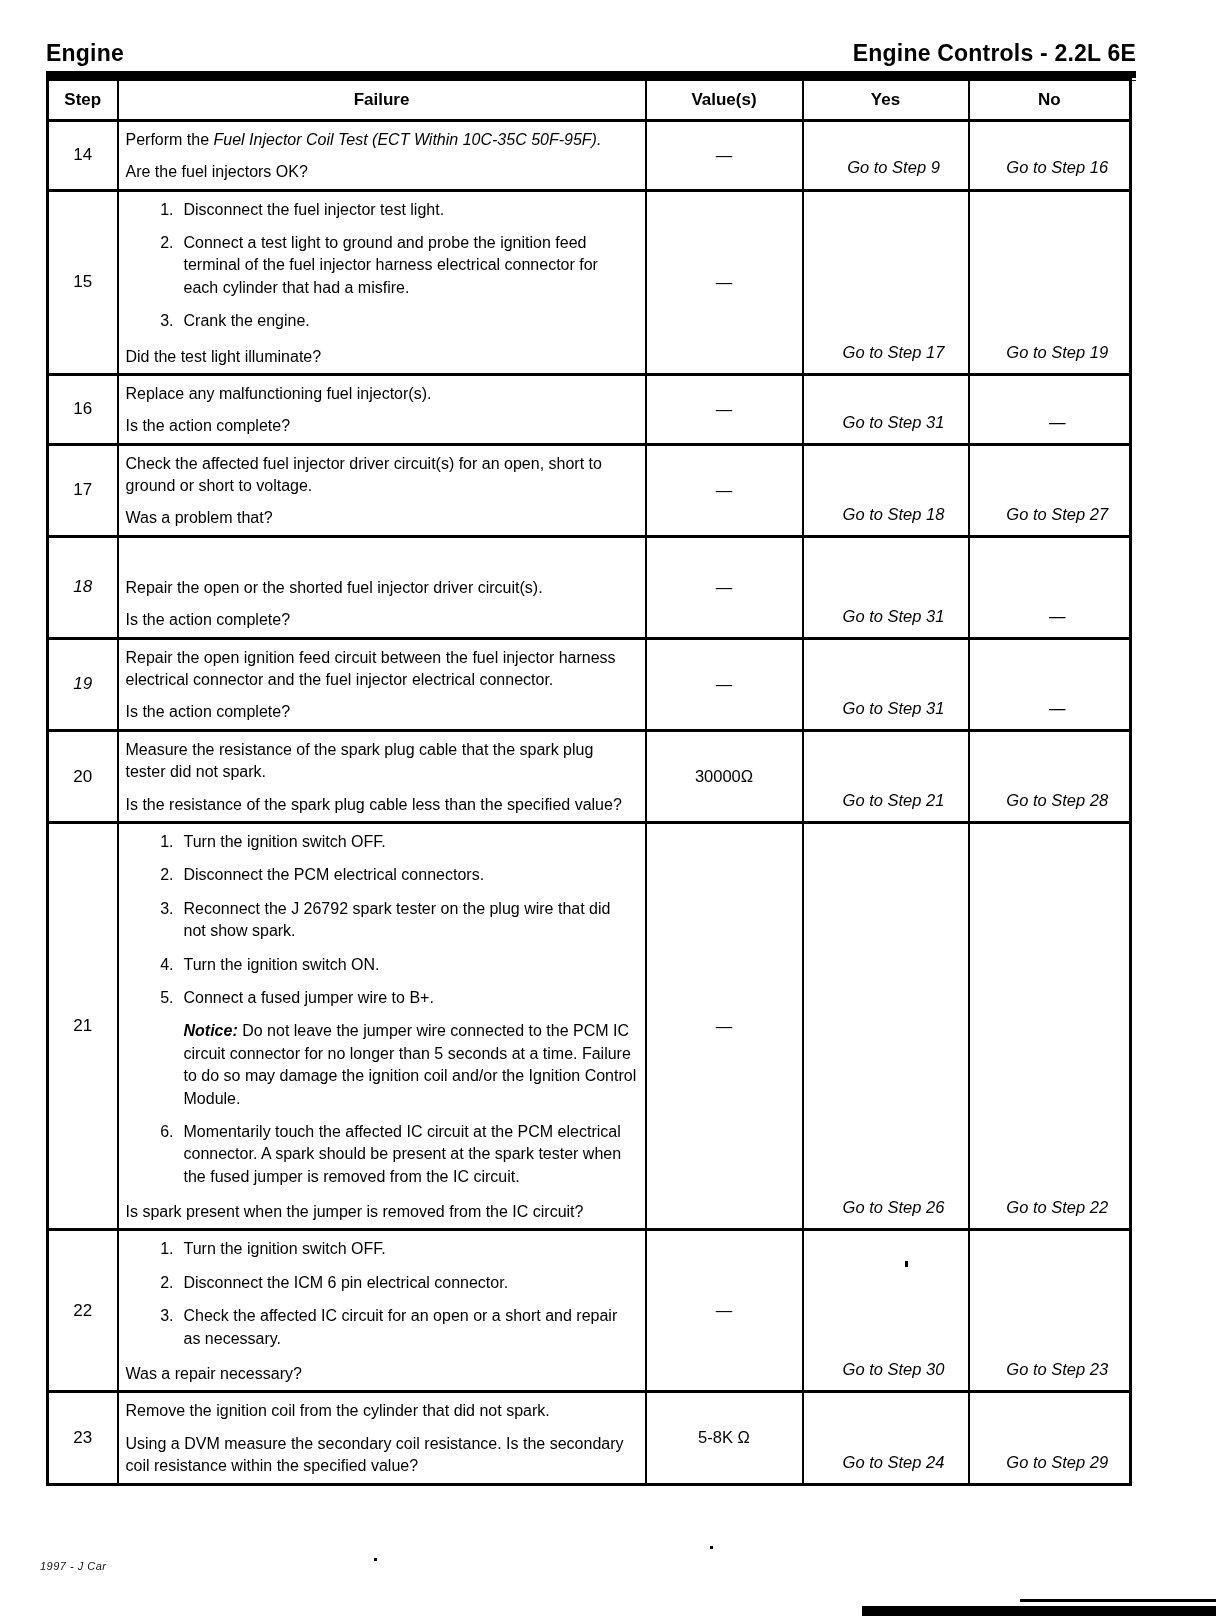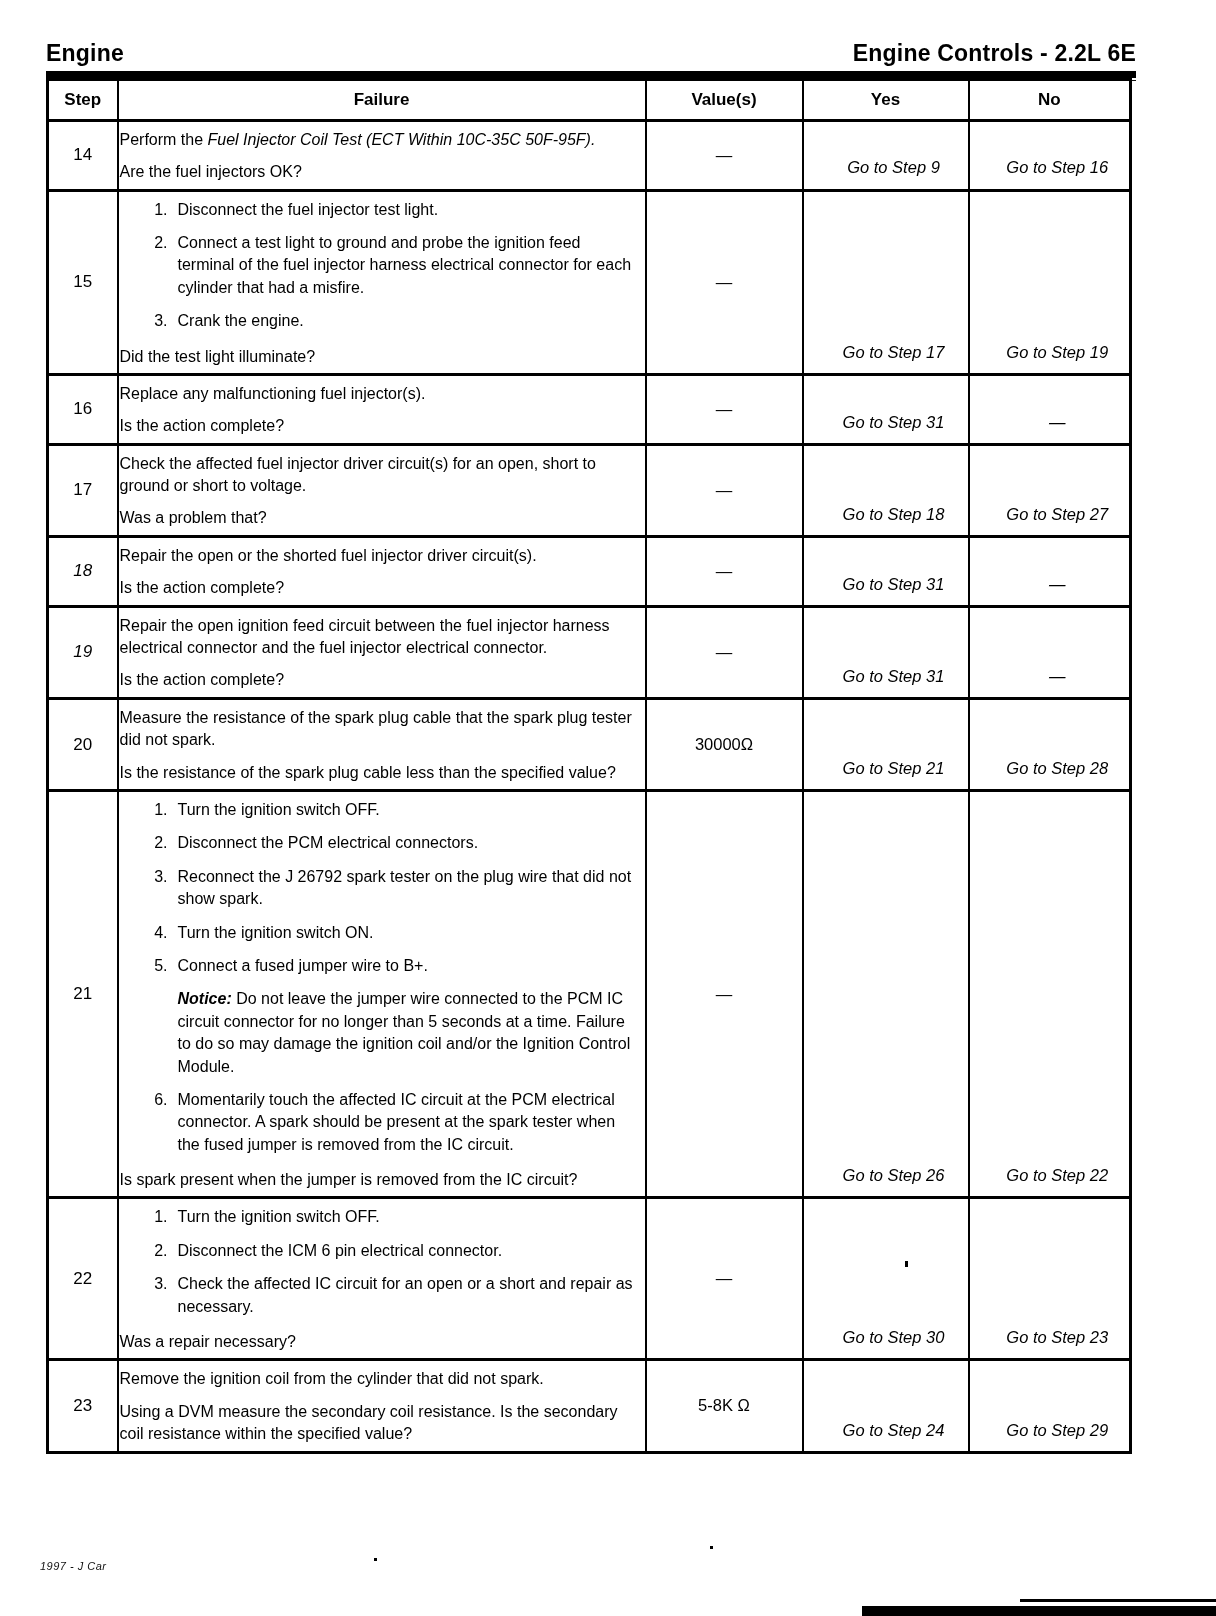--- a/index.html
+++ b/index.html
@@ -43,21 +43,21 @@
   col.c-yes{width:166px;}
   col.c-no{width:162px;}
   td.step-cell{
     vertical-align:middle;text-align:center;
     font-size:17px;
   }
   td.step-cell.it{font-style:italic;}
   td.action-cell{}
   .action-inner{
     display:flex;flex-direction:column;
-    padding:5px 8px 5px 1px;box-sizing:border-box;
+    padding:5px 8px 5px 7px;box-sizing:border-box;
   }
   .blk-p{margin:2px 0 6px 0;}
   .blk-li{display:flex;margin:2px 0 9px 0;padding-left:22px;}
   .blk-li .num{flex:0 0 26px;text-align:right;padding-right:10px;}
   .blk-li .li-text{flex:1;}
   .blk-notice{margin:2px 0 9px 0;padding-left:58px;}
   .blk-notice .notice-label{font-weight:bold;font-style:italic;}
   .question{margin-top:auto;padding-top:4px;}
   td.value-cell{
     vertical-align:middle;text-align:center;
@@ -165,21 +165,21 @@
                 <div class="question">Was a problem that?</div>
               </div>
             </td>
             <td class="value-cell">—</td>
             <td class="go-cell">Go to Step 18</td>
             <td class="go-cell">Go to Step 27</td>
           </tr>
           <tr>
             <td class="step-cell it">18</td>
             <td class="action-cell">
-              <div class="action-inner" style="min-height: 66px;">
+              <div class="action-inner" style="min-height: 66px; margin-top: 32px;">
                 <div class="blk-p">Repair the open or the shorted fuel injector driver circuit(s).</div>
                 <div class="question">Is the action complete?</div>
               </div>
             </td>
             <td class="value-cell">—</td>
             <td class="go-cell">Go to Step 31</td>
             <td class="go-cell">—</td>
           </tr>
           <tr>
             <td class="step-cell it">19</td>

